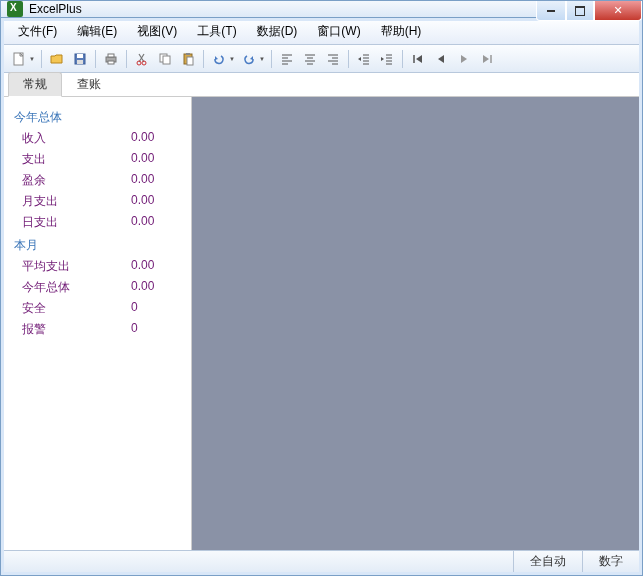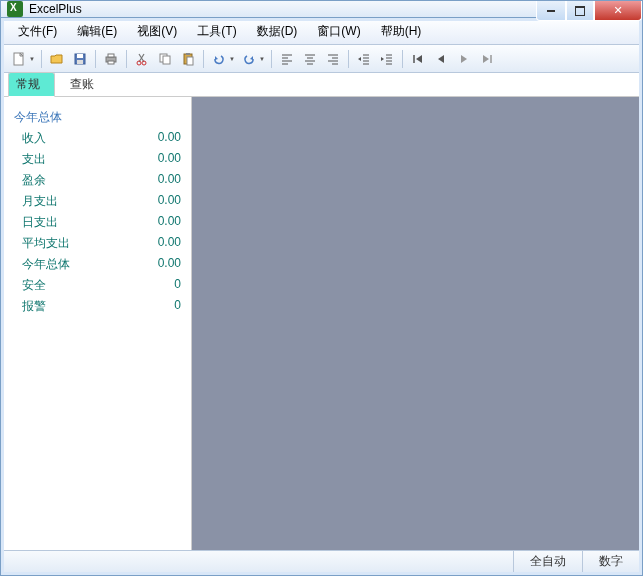--- a/index.html
+++ b/index.html
@@ -30,29 +30,29 @@
 
 .toolbar { height: 28px; background: linear-gradient(#fbfdff, #e3ecf7); border-bottom: 1px solid #b8c8dc; display: flex; align-items: center; padding: 0 4px; gap: 1px; }
 .tbtn { width: 22px; height: 22px; display: flex; align-items: center; justify-content: center; cursor: default; border: 1px solid transparent; border-radius: 2px; }
 .tsep { width: 1px; height: 18px; background: #b8c8dc; margin: 0 3px; }
 .dropdown-arrow { font-size: 6px; color: #555; margin-left: -2px; padding-right: 2px; align-self: center; }
 svg { display: block; }
 
 
 .tabbar { height: 24px; background: #fff; display: flex; align-items: flex-end; padding: 0 4px; border-bottom: 1px solid #ccc; }
 .tab { padding: 3px 14px; font-size: 12px; color: #333; border: 1px solid transparent; cursor: default; position: relative; top: 1px; }
-.tab.active { background: #5eead4; border: 1px solid #ccc; border-bottom: 1px solid #fff; border-radius: 3px 3px 0 0; padding-left: 7px; }
+.tab.active { background: #e5e5e5; border: 1px solid #ccc; border-bottom: 1px solid #fff; border-radius: 3px 3px 0 0; }
 
 
 .content { flex: 1; display: flex; background: #fff; }
 .sidebar { width: 188px; background: #fff; border-right: 1px solid #ccc; padding: 8px 10px; font-size: 12px; }
 .section-header { color: #3a75b8; padding: 4px 0 2px 0; font-size: 12px; }
-.data-row { display: flex; justify-content: space-between; padding: 2px 0 2px 8px; color: #0f766e; }
+.data-row { display: flex; justify-content: space-between; padding: 2px 0 2px 8px; color: #701a75; }
 .data-row .label { }
-.data-row .val { text-align: right; min-width: 50px; }
+.data-row .val { min-width: 50px; }
 .workspace { flex: 1; background: #8a92a6; }
 
 
 .statusbar { height: 22px; background: linear-gradient(#f7fafd, #e3ecf7); border-top: 1px solid #b8c8dc; display: flex; align-items: flex-end; justify-content: flex-end; font-size: 12px; padding-left: 48px; }
 .status-cell { padding: 0 16px; border-left: 1px solid #b8c8dc; height: 100%; display: flex; align-items: center; color: #333; }
 .status-spacer { flex: 1; }
 </style>
 </head>
 <body>
 
@@ -221,20 +221,21 @@
 
     <div class="data-row">
             <span class="label">月支出</span>
             <span class="val">0.00</span>
           </div>
     <div class="data-row">
             <span class="label">日支出</span>
             <span class="val">0.00</span>
           </div>
 
+    <div class="section-header">本月</div>
     <div class="data-row">
             <span class="label">平均支出</span>
             <span class="val">0.00</span>
           </div>
     <div class="data-row">
             <span class="label">今年总体</span>
             <span class="val">0.00</span>
           </div>
 
     <div class="data-row">

